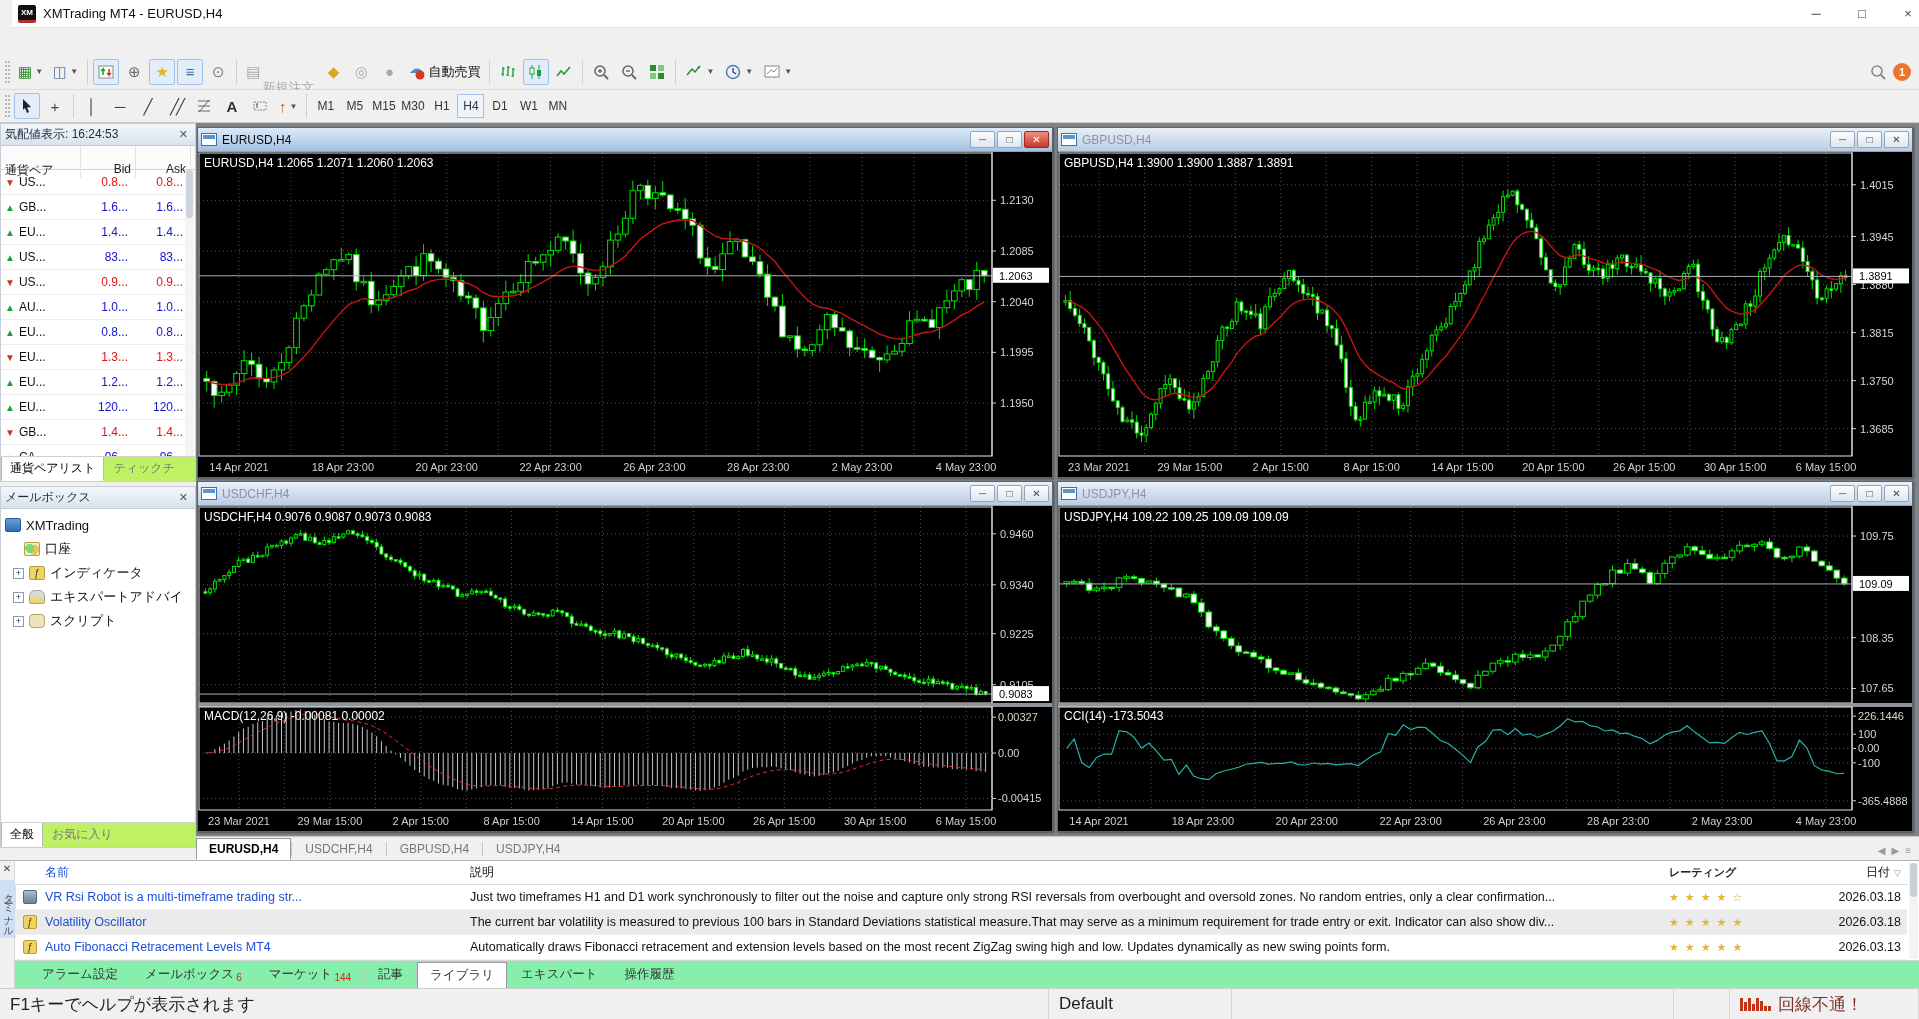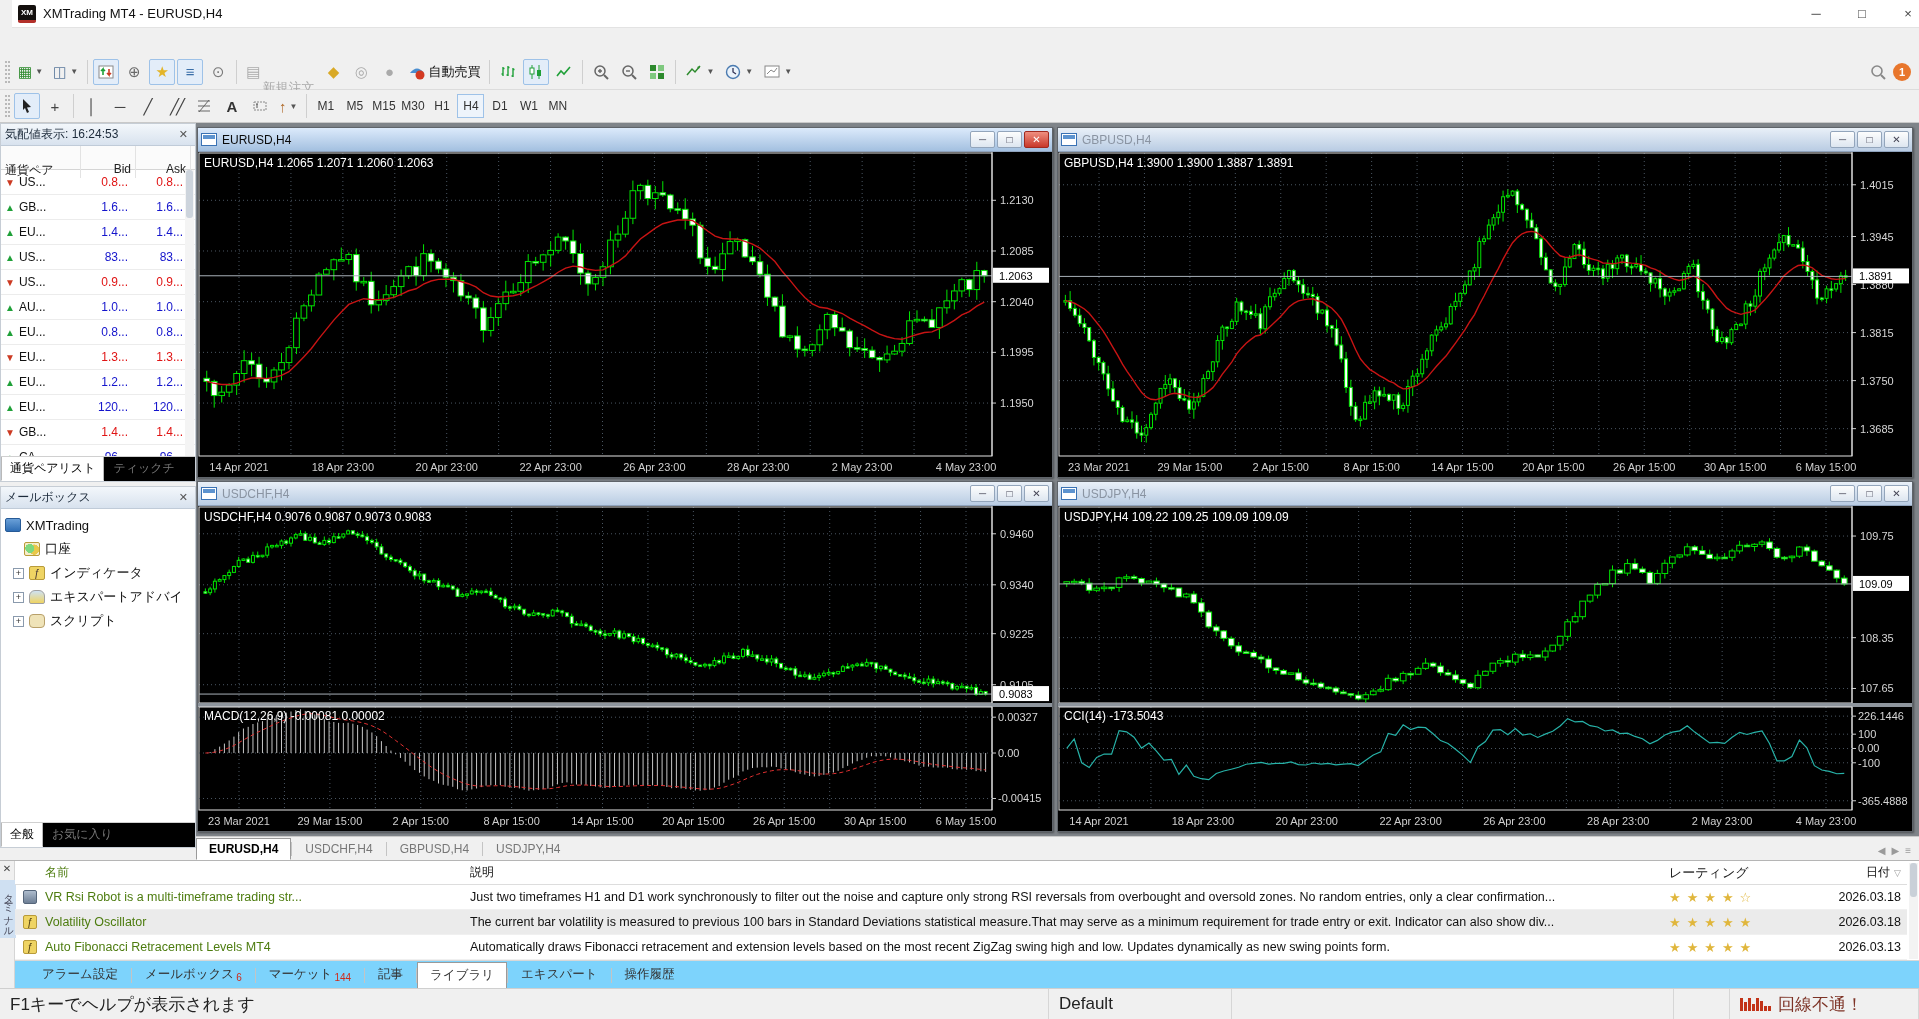--- a/index.html
+++ b/index.html
@@ -51,21 +51,21 @@
   .mw-header { display:flex; height:24px; border-bottom:1px solid #d5d5d5; background:#fbfbfb; font-size:12px; color:#222; }
   .mw-header div { padding:16px 4px; border-right:1px solid #e3e3e3; }
   .mw-rows { height:288px; overflow:hidden; position:relative; }
   .mw-row { display:flex; height:25px; align-items:center; border-bottom:1px solid #ececec; font-size:12px; }
   .mw-sym { width:80px; display:flex; align-items:center; gap:4px; padding-left:4px; color:#111; }
   .mw-bid,.mw-ask { width:55px; text-align:right; padding-right:8px; }
   .dir-up { color:#1fa038; font-size:10px; } .dir-down { color:#cc3a22; font-size:10px; }
   .val-up { color:#1414cc; } .val-down { color:#e01414; }
   .mw-scroll { position:absolute; right:1px; top:0; width:9px; height:286px; background:#f4f4f4; }
   .mw-thumb { position:absolute; top:0; left:1px; width:7px; height:48px; background:#cdd4dc; border-radius:3px; }
-  .panel-tabs { position:absolute; bottom:0; left:0; right:0; height:25px; background:#000000;
+  .panel-tabs { position:absolute; bottom:0; left:0; right:0; height:25px; background:#bef264;
                 display:flex; align-items:flex-end; border-top:1px solid #d0d0d0; overflow:hidden;}
   .ptab { padding:3px 8px; font-size:12px; color:#777; border:1px solid transparent; white-space:nowrap; }
   .ptab.active { background:#fff; color:#000; border-color:#b9b9b9; border-bottom-color:#fff; }
   .nav { top:363px; height:362px; }
   .nav-tree { padding:4px 0 0 4px; font-size:13px; color:#111; }
   .tree-row { display:flex; align-items:center; height:24px; gap:5px; }
   .tree-indent { width:14px; }
   .expander { width:11px; height:11px; border:1px solid #8a9aad; background:#fff; font-size:9px; line-height:9px;
               text-align:center; color:#333; }
   .tico { width:16px; height:14px; border-radius:2px; display:inline-block; }
@@ -105,29 +105,29 @@
   .term-side-label { writing-mode:vertical-rl; font-size:10px; color:#445; background:#cfe0f2; display:block;
                      margin:6px auto 0; padding:6px 1px; }
   .term-table { position:absolute; left:15px; top:0; right:12px; }
   .term-head { display:flex; height:24px; align-items:center; border-bottom:1px solid #ddd; background:#fff; font-size:12px; color:#222; }
   .term-row { display:flex; height:25px; align-items:center; font-size:12.5px; border-bottom:1px solid #f0f0f0; }
   .term-row.alt { background:#ebebeb; }
   .tc-icon { width:30px; display:flex; justify-content:center; }
   .mini-ico { width:14px; height:14px; border-radius:2px; font-size:10px; line-height:13px; text-align:center; }
   .mini-ea { background:linear-gradient(#aebccd,#6e7f95); border:1px solid #55657a; color:#fff; }
   .mini-ind { background:#efd463; border:1px solid #b89b3a; color:#4a3a10; }
-  .tc-name { width:425px; overflow:hidden; white-space:nowrap; text-overflow:clip; color:#4d7c0f; }
+  .tc-name { width:425px; overflow:hidden; white-space:nowrap; text-overflow:clip; color:#1d4ed8; }
   .tc-desc { flex:1; overflow:hidden; white-space:nowrap; text-overflow:clip; color:#111; padding-right:10px; }
-  .tc-rating { width:150px; color:#e0b63c; font-size:13px; letter-spacing:6px; }
+  .tc-rating { width:150px; color:#e0b63c; font-size:11px; letter-spacing:6px;font-weight:bold; }
   .tc-date { width:88px; text-align:right; padding-right:6px; color:#111; }
   .term-head .tc-name { padding-left:30px; width:455px; }
   .sort-glyph { color:#999; font-size:9px; margin-left:4px; }
   .term-scroll { position:absolute; right:1px; top:2px; width:9px; height:96px; background:#f3f3f3; }
   .term-thumb { position:absolute; top:0; left:1px; width:7px; height:34px; background:#c9d0d8; border-radius:3px; }
-  .term-tabs { position:absolute; left:15px; right:0; bottom:0; height:28px; background:#7dd3fc;
+  .term-tabs { position:absolute; left:15px; right:0; bottom:0; height:28px; background:#86efac;
                border-top:1px solid #d8d8d8; display:flex; align-items:flex-end; padding-left:14px; }
   .ttab { padding:4px 12px; font-size:12.5px; color:#333; border:1px solid transparent; display:flex; align-items:flex-end; }
   .ttab.active { background:#fff; border-color:#9a9a9a; border-bottom-color:#fff; margin-bottom:-1px; }
   .ttab-sep { width:1px; height:15px; background:#c4c4c4; margin-bottom:5px; }
   .badge { color:#d02a1a; font-size:10px; margin-left:2px; }
   
   .statusbar { position:absolute; left:0; top:988px; width:1919px; height:31px; background:#f0f0f0;
                border-top:1px solid #cfcfcf; display:flex; align-items:center; font-size:17px; color:#222; }
   .sb-cell { height:100%; display:flex; align-items:center; padding:0 10px; border-right:1px solid #d6d6d6; }
   .sb-help { flex:0 0 1049px; }

